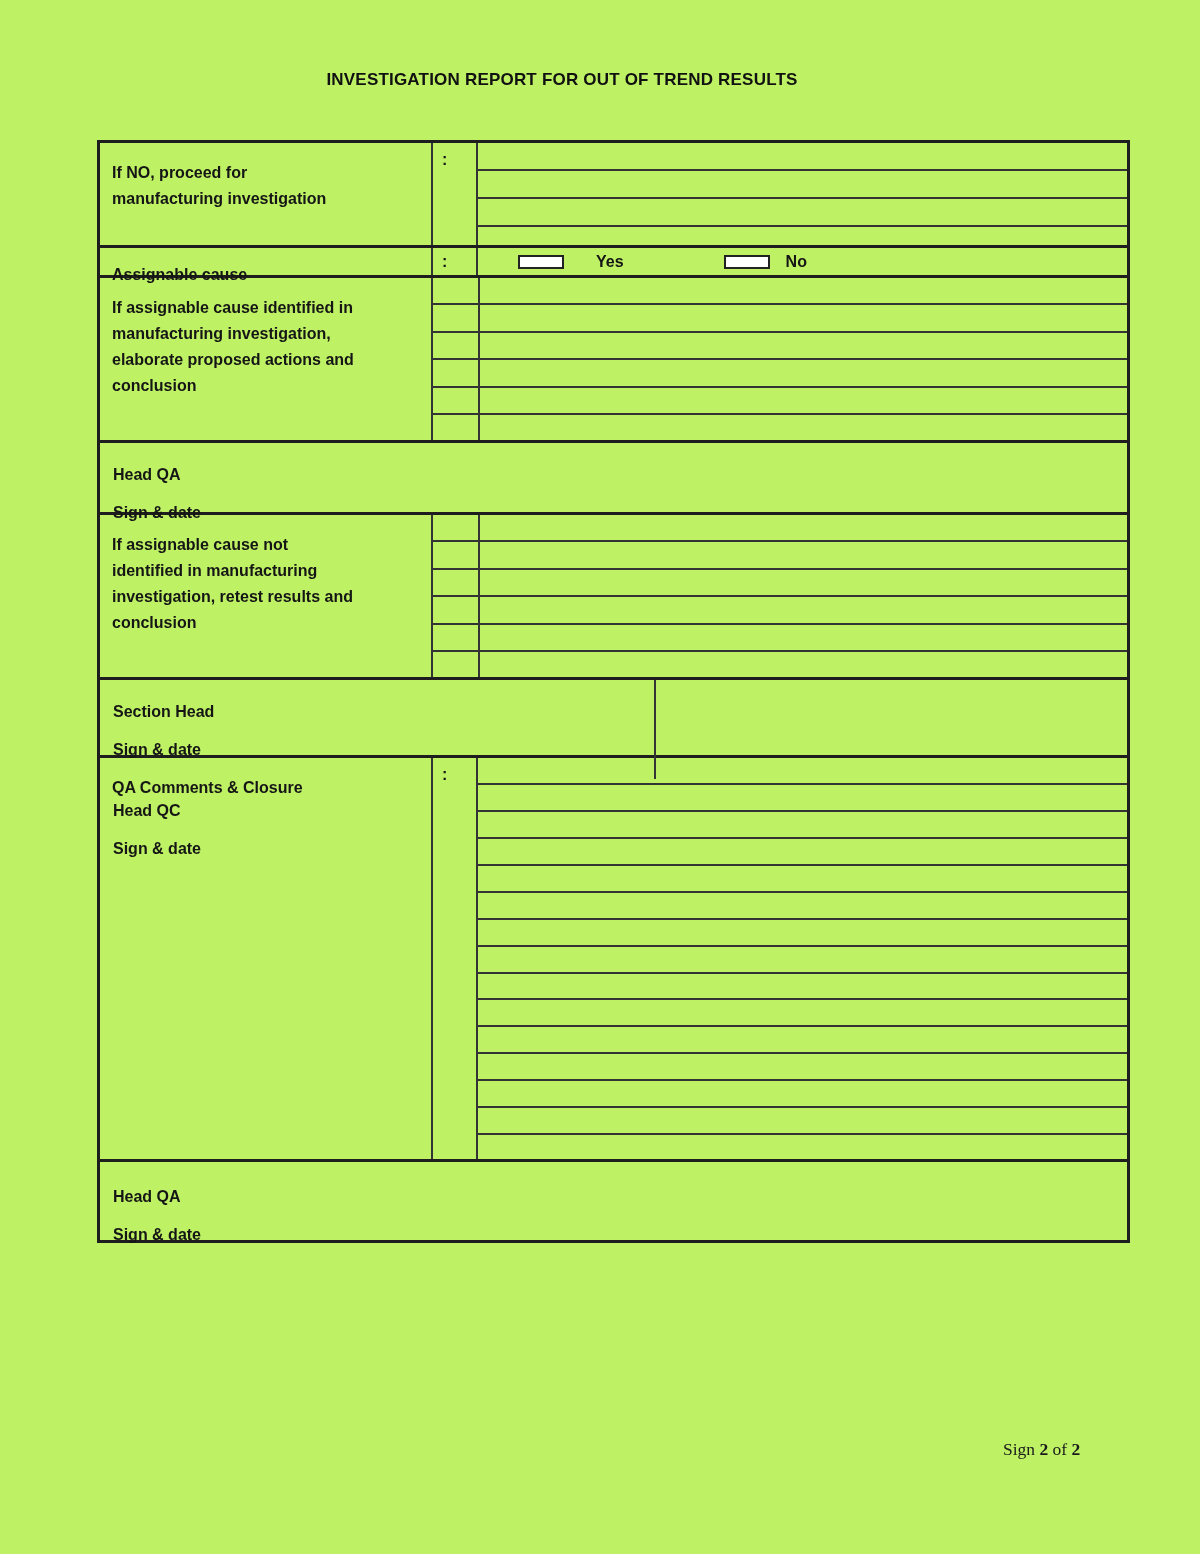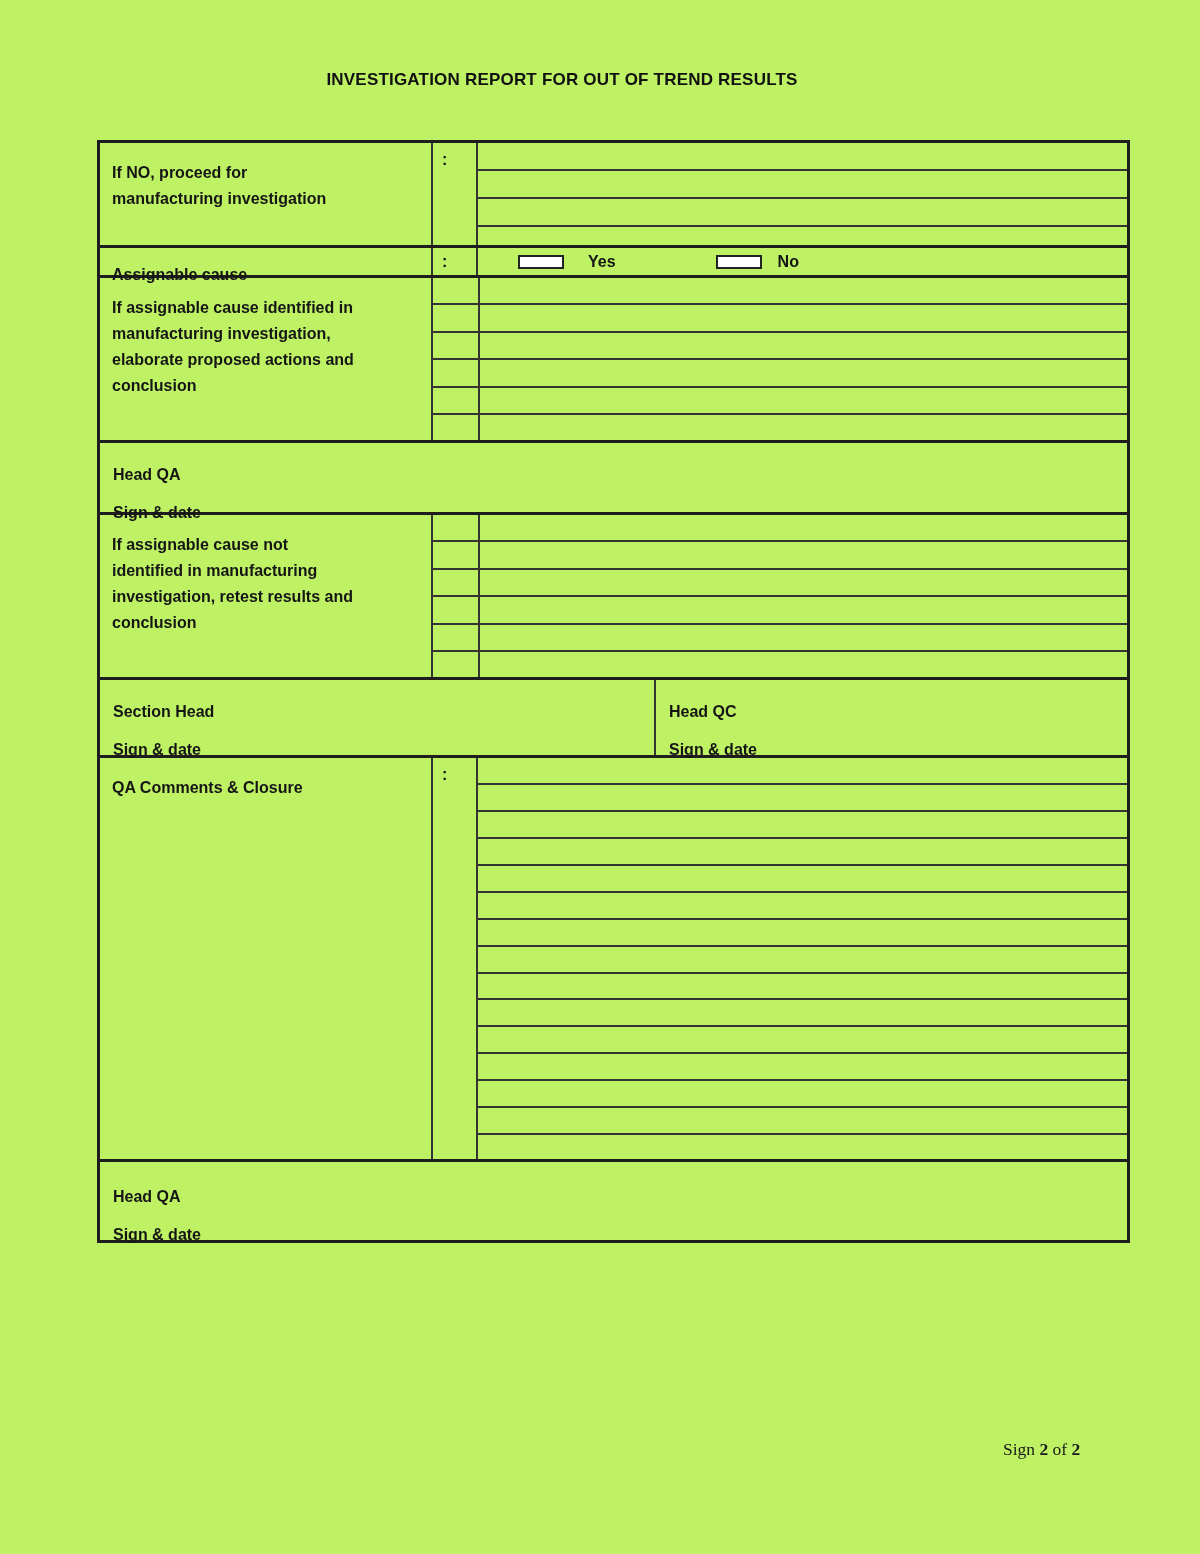--- a/index.html
+++ b/index.html
@@ -42,21 +42,21 @@
     position:relative;
     box-sizing:border-box;
     border-bottom:3px solid var(--border);
     display:flex;
   }
   .frow.last{border-bottom:none;}
   .h-a{height:105px;}
   .h-b{height:30px;}
   .h-c{height:165px;}
   .h-d{height:72px;}
-  .h-f{height:78px;}
+  .h-f{height:78px;flex-direction:column;}
   .h-g{height:404px;}
   .h-h{height:78px;}
   .cell-label{
     width:333px;
     box-sizing:border-box;
     border-right:2px solid var(--line);
     padding:5px 6px 0 12px;
   }
   .cell-colon{
     width:45px;
@@ -118,21 +118,21 @@
     width:46px;
     height:14px;
     box-sizing:border-box;
     border:2px solid #222;
     background:#fff;
   }
   .cb-label{
     font-size:16px;
     font-weight:bold;
   }
-  .cb-yes{margin-left:24px;}
+  .cb-yes{margin-left:32px;}
   .box-no{margin-left:100px;}
   .cb-no{margin-left:16px;}
   .page-footer{
     position:absolute;
     left:1003px;
     top:1439px;
     font-family:"Liberation Serif", serif;
     font-size:17.5px;
     color:#1a1a1a;
     white-space:nowrap;

